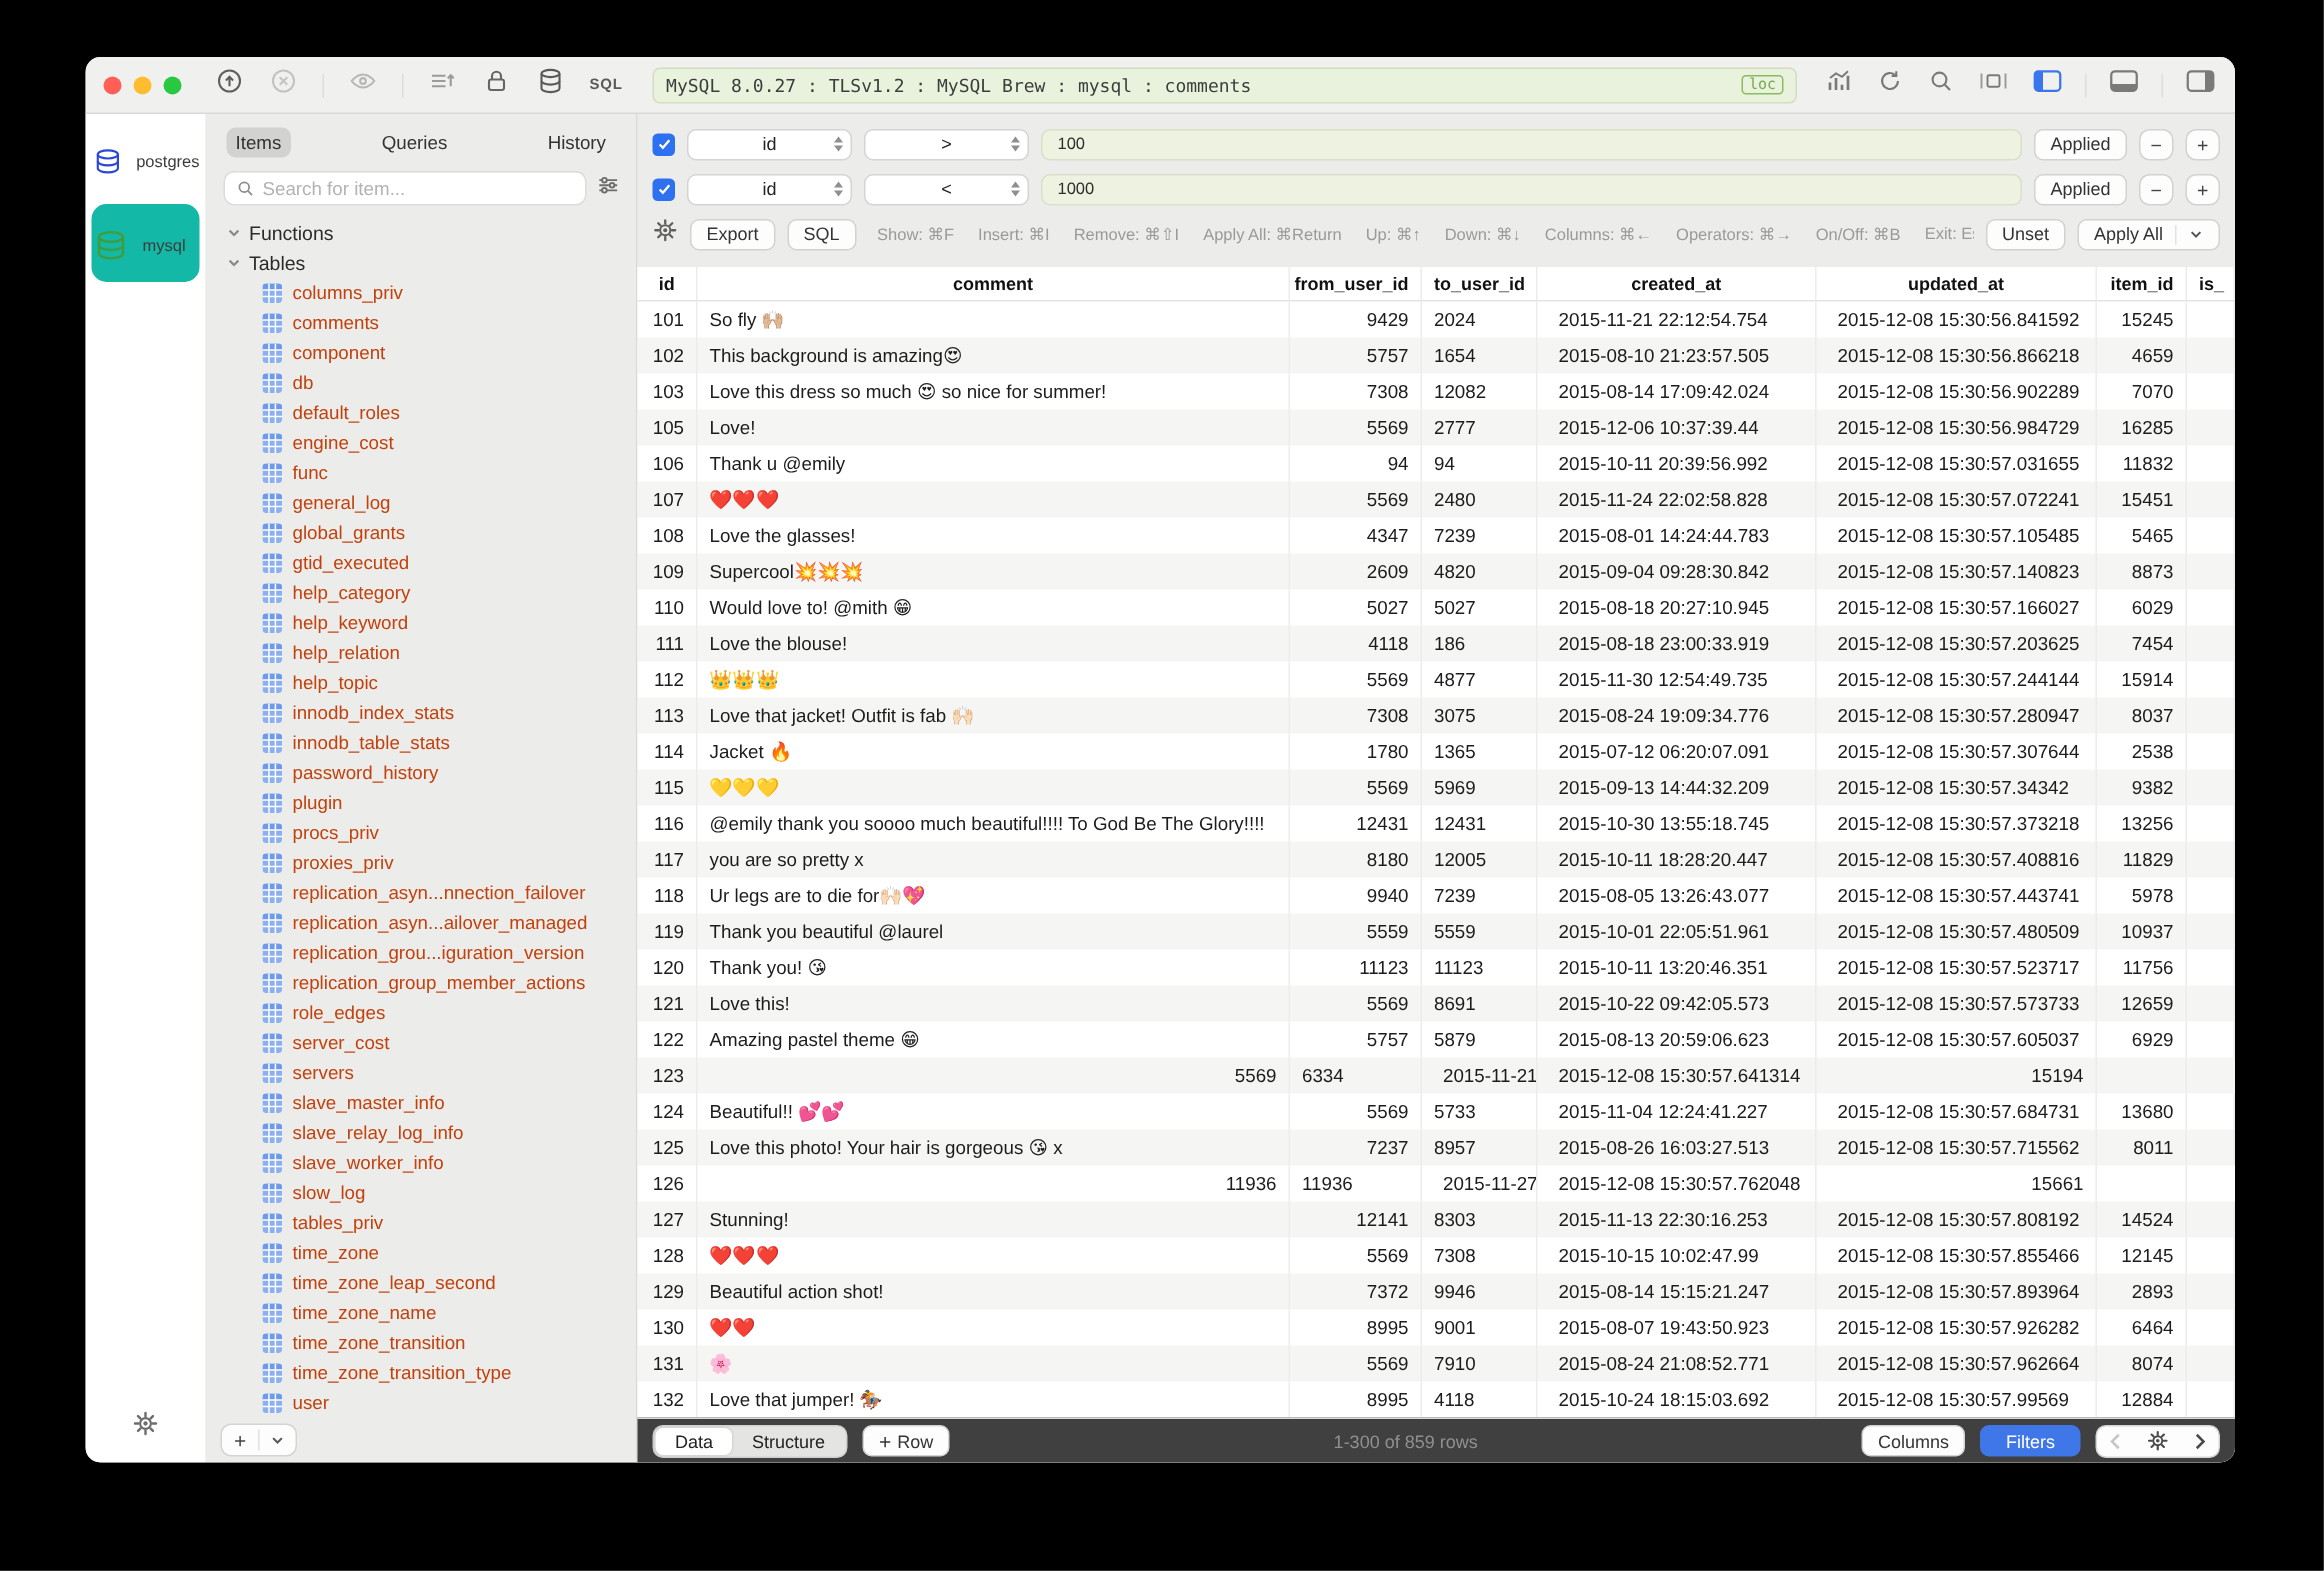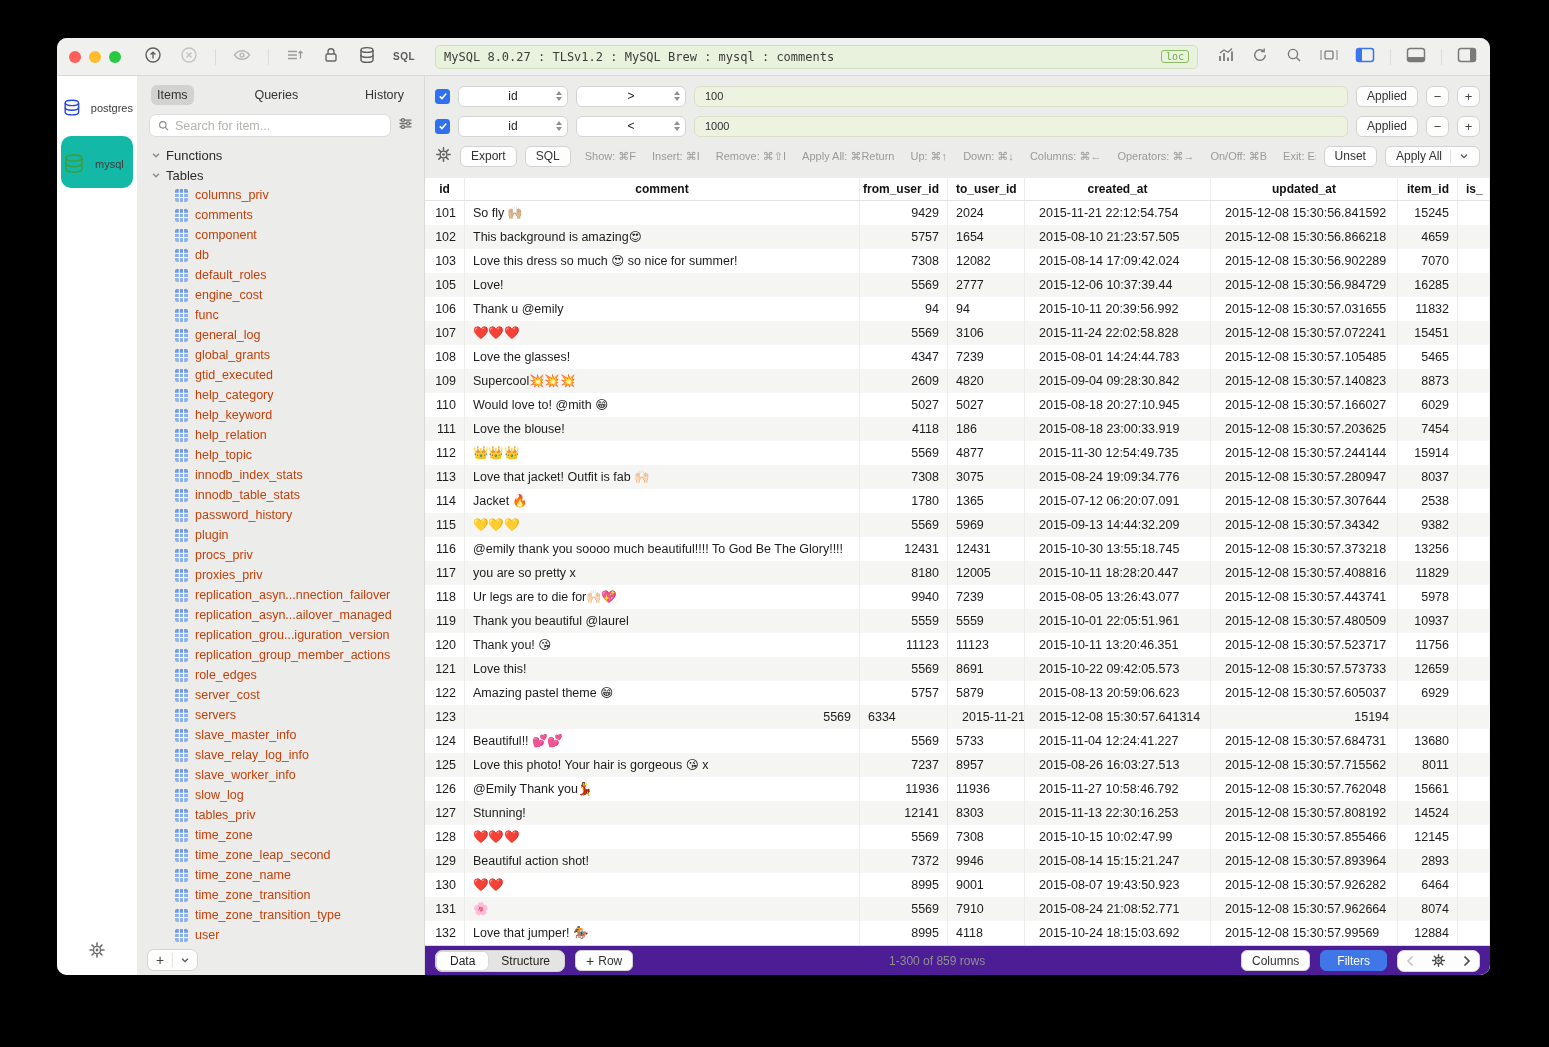--- a/index.html
+++ b/index.html
@@ -99,21 +99,21 @@
   .trow { height:24px; }
   .trow.alt { background:#f5f5f4; }
   .cell { font-size:12.5px; color:#1c1c1c; line-height:24px; height:24px; overflow:hidden;
           white-space:nowrap; border-right:1px solid #ececeb; }
   .al { text-align:left; padding-left:8px; }
   .ar { text-align:right; padding-right:8px; }
   .ac { text-align:center; }
   .c-created, .c-updated { padding-left:14px; }
 
   
-  .mfooter { flex:0 0 30px; background:#4c1d95; border-top:1px solid #d8d8d6; display:flex;
+  .mfooter { flex:0 0 30px; background:#404040; border-top:1px solid #d8d8d6; display:flex;
              align-items:center; padding:0 10px; gap:10px; }
   .seg { height:22px; background:#e4e4e2; border:1px solid #d0d0ce; border-radius:7px;
          display:flex; align-items:center; padding:1px; }
   .seg .seg-item { font-size:12px; color:#222; padding:0 13px; height:18px; line-height:18px; border-radius:5px; }
   .seg .seg-item.sel { background:#fff; box-shadow:0 0 2px rgba(0,0,0,.18); }
   .rowbtn { gap:4px; }
   .rowbtn .plus { font-size:14px; color:#333; }
   .mfooter .mid { flex:1; text-align:center; font-size:12px; color:#909090; }
   .filtersbtn { height:21px; background:#3f76e8; color:#fff; border:1px solid #3f76e8; border-radius:6px;
                 font-size:12px; padding:0 16px; display:flex; align-items:center; }
@@ -839,21 +839,21 @@
     <div class="cell al c-to">94</div>
     <div class="cell al c-created">2015-10-11 20:39:56.992</div>
     <div class="cell al c-updated">2015-12-08 15:30:57.031655</div>
     <div class="cell ar c-item">11832</div>
     <div class="cell al c-is"></div>
   </div>
               <div class="trow alt">
     <div class="cell ar c-id">107</div>
     <div class="cell al c-comment">❤️❤️❤️</div>
     <div class="cell ar c-from">5569</div>
-    <div class="cell al c-to">3106</div>
+    <div class="cell al c-to">2480</div>
     <div class="cell al c-created">2015-11-24 22:02:58.828</div>
     <div class="cell al c-updated">2015-12-08 15:30:57.072241</div>
     <div class="cell ar c-item">15451</div>
     <div class="cell al c-is"></div>
   </div>
               <div class="trow">
     <div class="cell ar c-id">108</div>
     <div class="cell al c-comment">Love the glasses!</div>
     <div class="cell ar c-from">4347</div>
     <div class="cell al c-to">7239</div>
@@ -1026,21 +1026,20 @@
     <div class="cell al c-comment">Love this photo! Your hair is gorgeous 😘 x</div>
     <div class="cell ar c-from">7237</div>
     <div class="cell al c-to">8957</div>
     <div class="cell al c-created">2015-08-26 16:03:27.513</div>
     <div class="cell al c-updated">2015-12-08 15:30:57.715562</div>
     <div class="cell ar c-item">8011</div>
     <div class="cell al c-is"></div>
   </div>
               <div class="trow">
     <div class="cell ar c-id">126</div>
-    <div class="cell al c-comment">@Emily Thank you💃</div>
     <div class="cell ar c-from">11936</div>
     <div class="cell al c-to">11936</div>
     <div class="cell al c-created">2015-11-27 10:58:46.792</div>
     <div class="cell al c-updated">2015-12-08 15:30:57.762048</div>
     <div class="cell ar c-item">15661</div>
     <div class="cell al c-is"></div>
   </div>
               <div class="trow alt">
     <div class="cell ar c-id">127</div>
     <div class="cell al c-comment">Stunning!</div>

